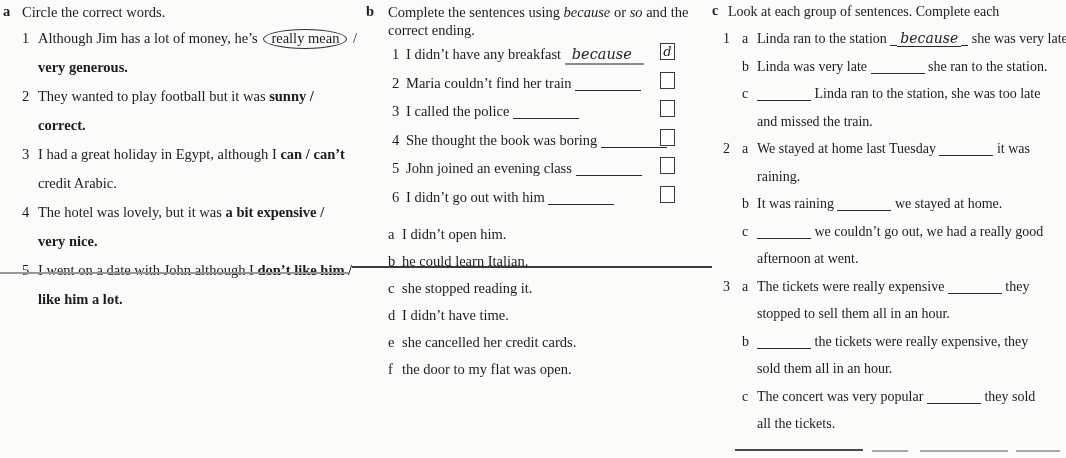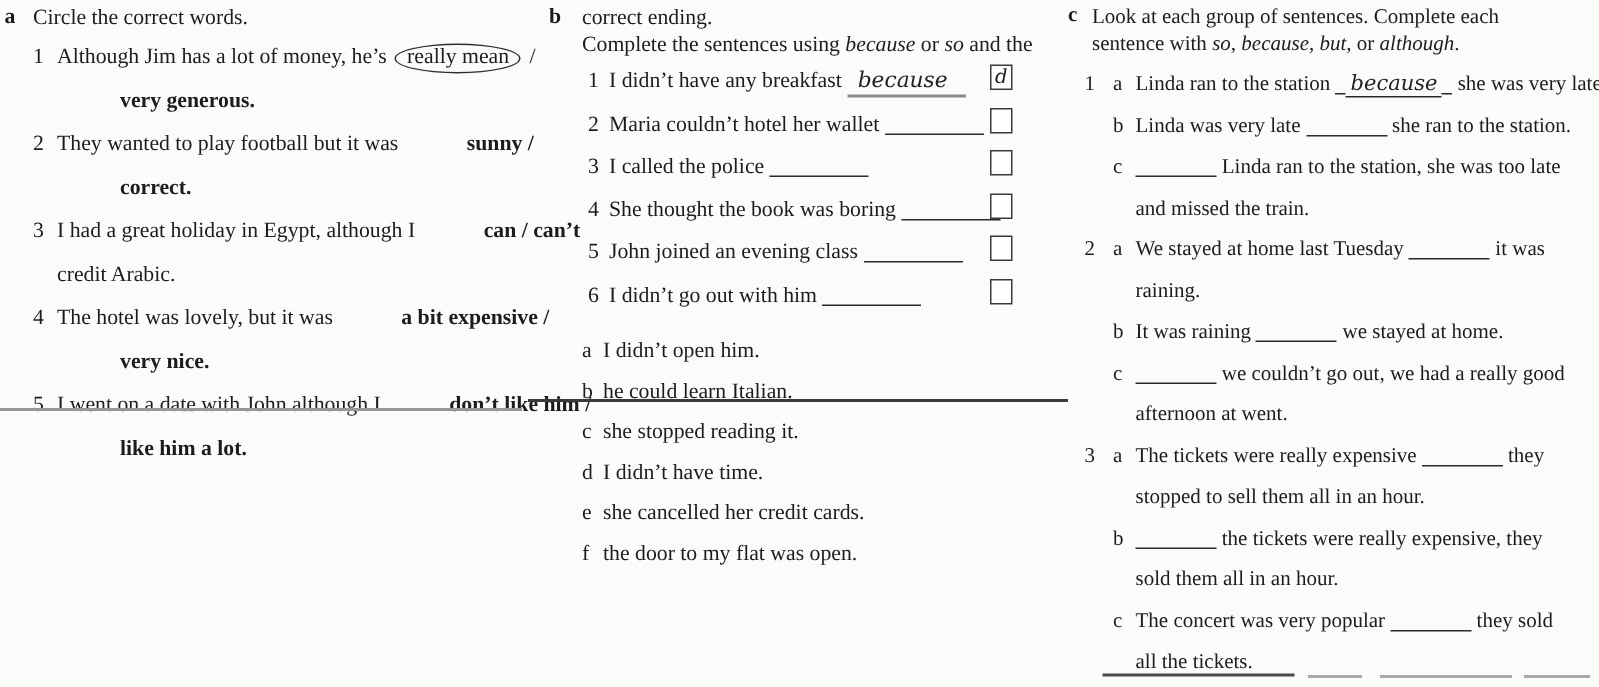--- a/index.html
+++ b/index.html
@@ -35,21 +35,21 @@
   .col-c .line{line-height:27.5px;padding-left:11px;}
   .line.gap{margin-top:10px;}
 
   .num,.sub{flex:none;}
   .col-a .num{width:16px;}
   .col-b .row .num{width:14px;}
   .col-b .ending .sub{width:14px;}
   .col-c .num{width:19px;}
   .col-c .sub{width:15px;}
 
-  .bold{font-weight:700;margin-left:42px;}
+  .bold{font-weight:700;}
   .italic{font-style:italic;}
 
   .circled{
     font-weight:400;
     border:1.6px solid #2e2e2e;
     border-radius:50%;
     padding:0 7px 2px 7px;
     margin:0 2px;
   }
 
@@ -147,33 +147,33 @@
           <span class="num"></span>
           <span><span class="bold">like him a lot.</span></span>
         </div>
       </div>
   </section>
 
   <section class="col col-b">
     <div class="head">
       <span class="letter">b</span>
       <span class="head-lines">
+          <div class="hline"><span>Complete the sentences using </span><span class="italic">because</span><span> or </span><span class="italic">so</span><span> and the</span></div>
           <div class="hline"><span>correct ending.</span></div>
-          <div class="hline"><span>Complete the sentences using </span><span class="italic">because</span><span> or </span><span class="italic">so</span><span> and the</span></div>
         </span>
     </div>
     <div class="lines">
         <div class="line row">
           <span class="num">1</span>
           <span><span>I didn’t have any breakfast </span><span class="answer">because</span></span>
           <span class="box">d</span>
         </div>
         <div class="line row">
           <span class="num">2</span>
-          <span><span>Maria couldn’t hotel her wallet </span><span class="blank"></span></span>
+          <span><span>Maria couldn’t find her train </span><span class="blank"></span></span>
           <span class="box"></span>
         </div>
         <div class="line row">
           <span class="num">3</span>
           <span><span>I called the police </span><span class="blank"></span></span>
           <span class="box"></span>
         </div>
         <div class="line row">
           <span class="num">4</span>
           <span><span>She thought the book was boring </span><span class="blank"></span></span>
@@ -214,21 +214,20 @@
           <span><span>the door to my flat was open.</span></span>
         </div>
       </div>
   </section>
 
   <section class="col col-c">
     <div class="head">
       <span class="letter">c</span>
       <span class="head-lines">
           <div class="hline"><span>Look at each group of sentences. Complete each</span></div>
-          <div class="hline"><span>sentence with </span><span class="italic">so</span><span>, </span><span class="italic">because</span><span>, </span><span class="italic">but</span><span>, or </span><span class="italic">although</span><span>.</span></div>
         </span>
     </div>
     <div class="lines">
         <div class="line">
           <span class="num">1</span>
           <span class="sub">a</span>
           <span><span>Linda ran to the station </span><span class="blank" style="width: 7px;"></span><span class="answer2">because</span><span class="blank" style="width: 7px;"></span><span> she was very late.</span></span>
         </div>
         <div class="line">
           <span class="num"></span>

